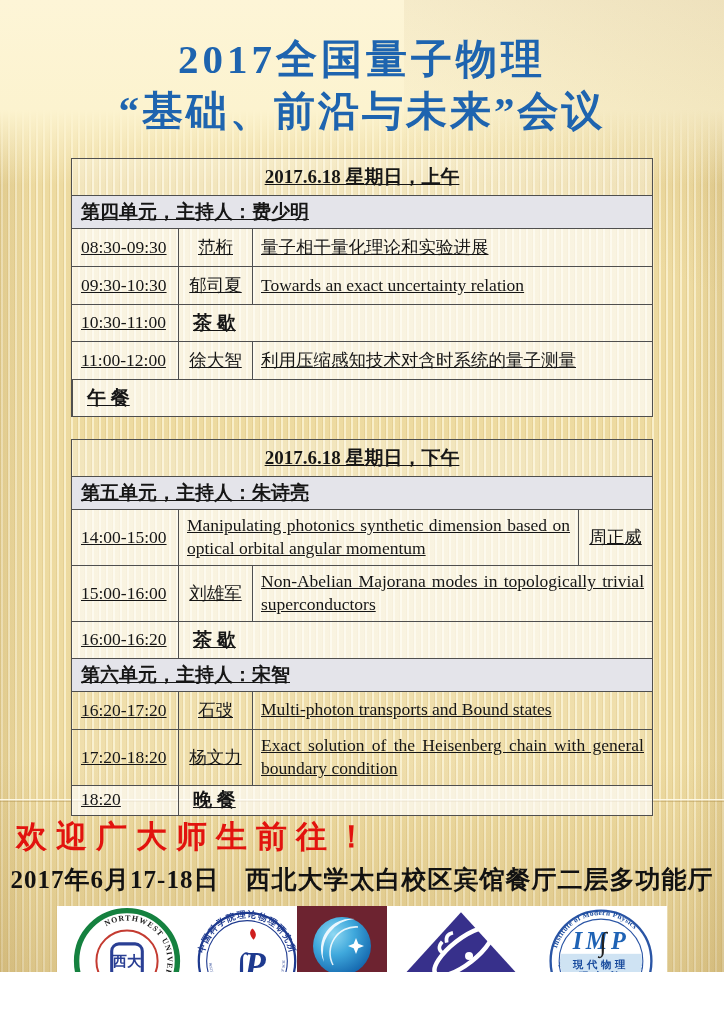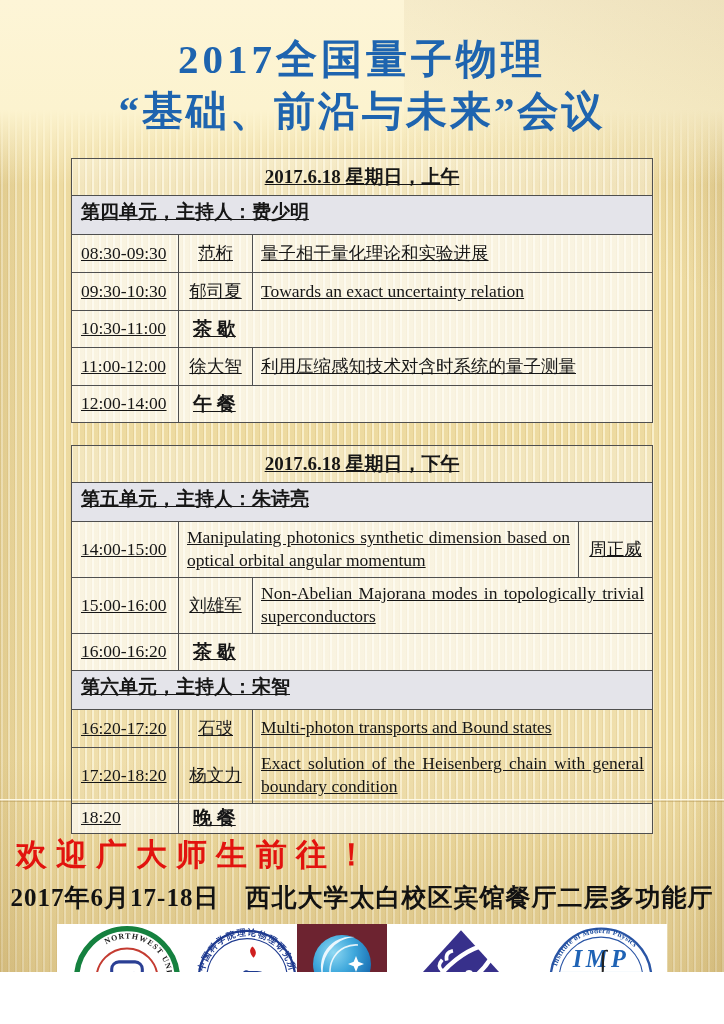--- a/index.html
+++ b/index.html
@@ -31,21 +31,21 @@
   
   .sched{width:580px;margin:20px auto 0 auto;border:1px solid #4f4f4f;
     font-size:17.5px;color:#161616;}
   .sched-2{margin-top:22px;}
   .row{display:flex;border-top:1px solid #4f4f4f;background:rgba(255,255,255,.68);text-decoration:underline;}
   .row:first-child{border-top:none;}
   .header-row{background:rgba(255,255,255,.30);min-height:36px;
     align-items:center;justify-content:center;font-weight:bold;font-size:19px;}
   .unit-row{background:#e4e4ea;min-height:32px;align-items:center;
     font-weight:bold;font-size:19px;}
-  .unit-row .cell{padding:3px 4px 9px 9px;border-radius:13px;}
+  .unit-row .cell{padding:3px 4px 3px 9px;border-radius:13px;}
   .talk-row{min-height:37px;}
   .break-row{min-height:36px;}
   .row.hl{background:rgba(255,255,255,.12);}
   .row.short{min-height:22px;}
   .row.short .cell{padding-top:1px;padding-bottom:2px;}
   .cell{box-sizing:border-box;}
   .cell.time{width:106px;flex:none;display:flex;align-items:center;
     padding:4px 2px 4px 9px;}
   .cell.speaker{width:74px;flex:none;border-left:1px solid #4f4f4f;
     display:flex;align-items:center;justify-content:center;padding:4px 2px;}
@@ -111,21 +111,20 @@
       <div class="row break-row">
         <div class="cell time">10:30-11:00</div>
         <div class="cell breaklabel">茶 歇</div>
       </div>
       <div class="row talk-row">
         <div class="cell time">11:00-12:00</div>
         <div class="cell speaker">徐大智</div>
         <div class="cell talkname">利用压缩感知技术对含时系统的量子测量</div>
       </div>
       <div class="row break-row">
-        <div class="cell time">12:00-14:00</div>
         <div class="cell breaklabel">午 餐</div>
       </div>
     </section>
 
     <section class="sched sched-2">
       <div class="row header-row">
         <div class="cell">2017.6.18 星期日，下午</div>
       </div>
       <div class="row unit-row">
         <div class="cell fullw">第五单元，主持人：朱诗亮</div>

